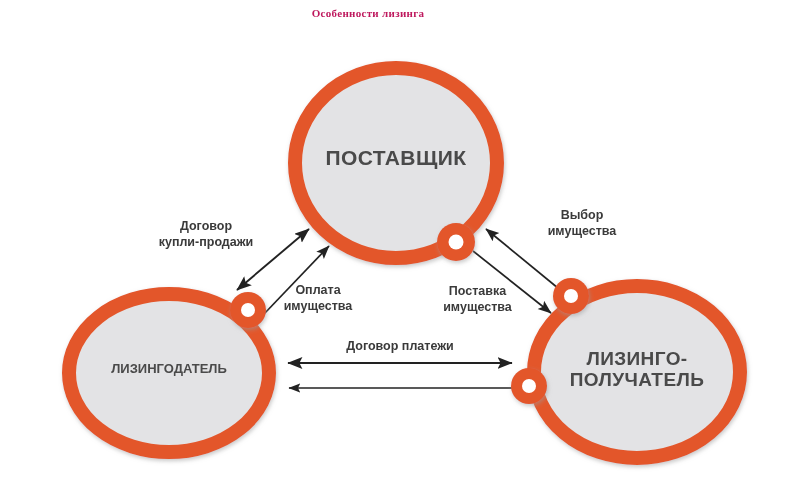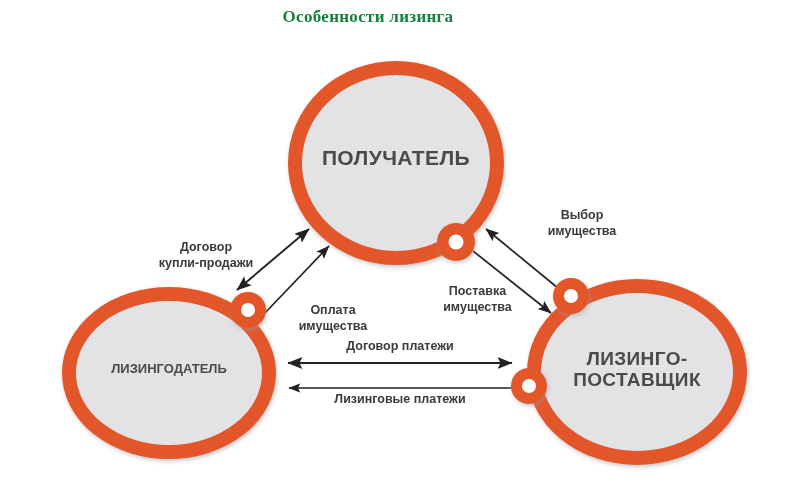--- a/index.html
+++ b/index.html
@@ -23,22 +23,22 @@
     height: 500px;
   }
   .title {
     position: absolute;
     left: 0;
     top: 7px;
     width: 736px;
     text-align: center;
     font-family: "Liberation Serif", serif;
     font-weight: bold;
-    font-size: 17px;
-    color: #15803d;
+    font-size: 11px;
+    color: #be185d;
     letter-spacing: 0.3px;
   }
   .node-label {
     position: absolute;
     text-align: center;
     font-family: "Liberation Sans", sans-serif;
     font-weight: bold;
     color: #4A4A4A;
     line-height: 1.08;
     white-space: pre-line;
@@ -112,36 +112,35 @@
     <g>
       <circle cx="571" cy="296" r="18" fill="#E3562B" filter="url(#soft)"></circle>
       <circle cx="571" cy="296" r="7" fill="#FFFFFF"></circle>
     </g>
     <g>
       <circle cx="529" cy="386" r="18" fill="#E3562B" filter="url(#soft)"></circle>
       <circle cx="529" cy="386" r="7" fill="#FFFFFF"></circle>
     </g>
   </svg>
 
-  <div class="node-label big" style="left:286px; top:147px; width:220px;">ПОЛУЧАТЕЛЬ</div>
+  <div class="node-label big" style="left:286px; top:147px; width:220px;">ПОСТАВЩИК</div>
 
   <div class="node-label" style="left:59px; top:362px; width:220px; font-size:13px;">ЛИЗИНГОДАТЕЛЬ</div>
 
   <div class="node-label big" style="left:537px; top:349px; width:200px; font-size:19px;">ЛИЗИНГО-
-ПОСТАВЩИК</div>
+ПОЛУЧАТЕЛЬ</div>
 
-  <div class="edge-label" style="left:126px; top:219px; width:160px;margin-top:21px;">Договор
+  <div class="edge-label" style="left:126px; top:219px; width:160px;">Договор
 купли-продажи</div>
 
-  <div class="edge-label" style="left:283px; top:283px; width:100px;margin-top:20px;">Оплата
+  <div class="edge-label" style="left:268px; top:283px; width:100px;">Оплата
 имущества</div>
 
   <div class="edge-label" style="left:532px; top:208px; width:100px;">Выбор
 имущества</div>
 
   <div class="edge-label" style="left:425px; top:284px; width:105px;">Поставка
 имущества</div>
 
   <div class="edge-label wide" style="left:290px; top:339px; width:220px;">Договор платежи</div>
 
-  <div class="edge-label wide" style="left:290px; top:392px; width:220px;">Лизинговые платежи</div>
 
 </div>
 
 </body></html>

